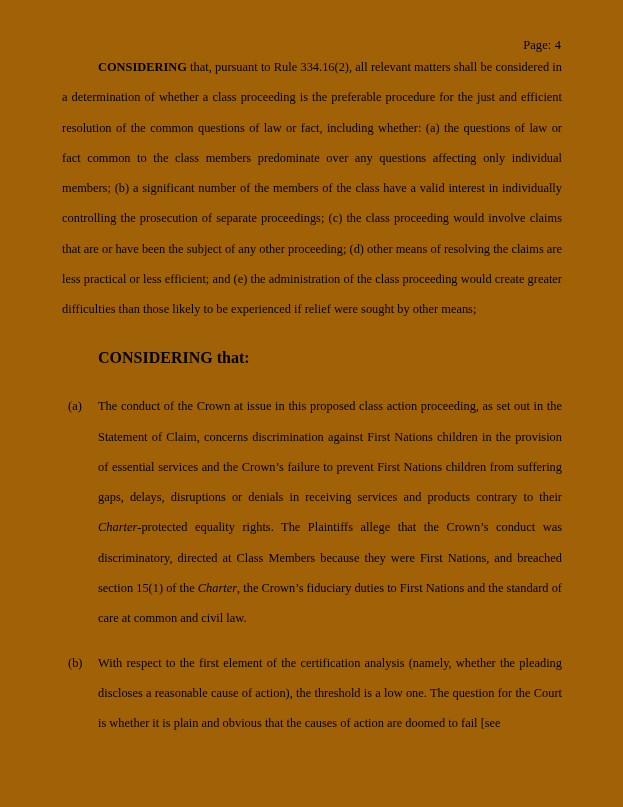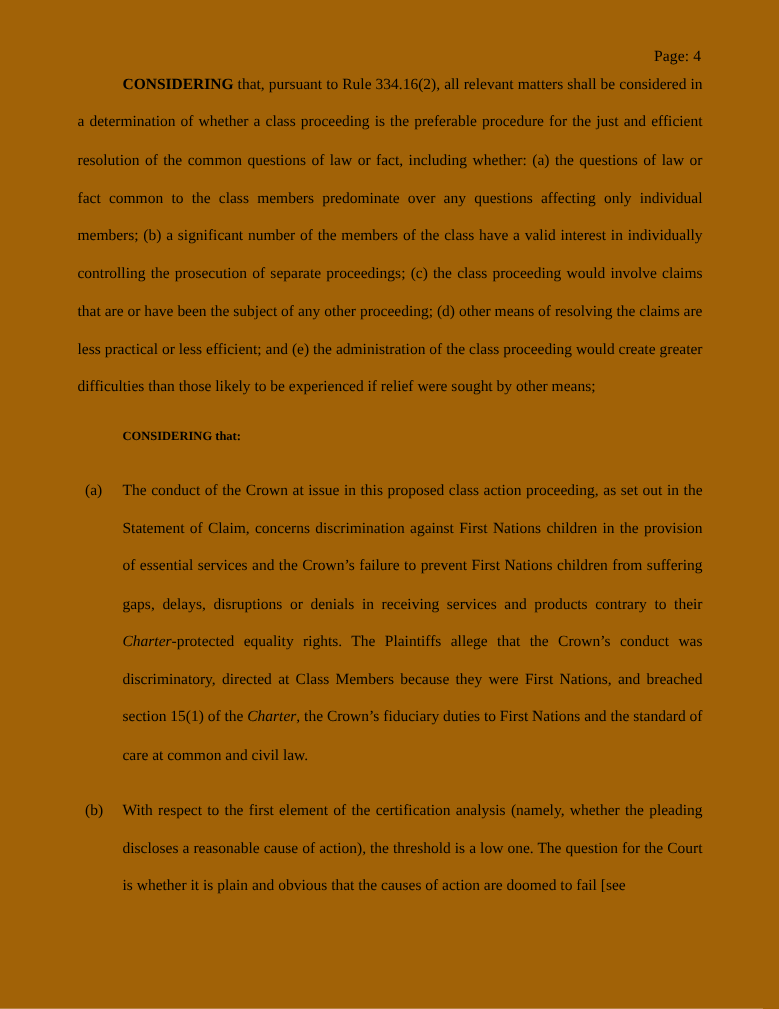--- a/index.html
+++ b/index.html
@@ -48,21 +48,21 @@
     text-indent: 0;
   }
   .indent-first {
     display: inline-block;
     width: 36px;
   }
   b, .bold { font-weight: bold; }
   i, .ital { }
   .heading {
     margin-top: 14px;
-    font-size: 10px;
+    font-size: 16px;
     line-height: 2.44;
   }
   .heading .indent-first { width: 36px; }
   .list-item {
     position: relative;
     margin-top: 14px;
     padding-left: 36px;
     font-size: 12.4px;
     line-height: 2.44;
     text-align: justify;

